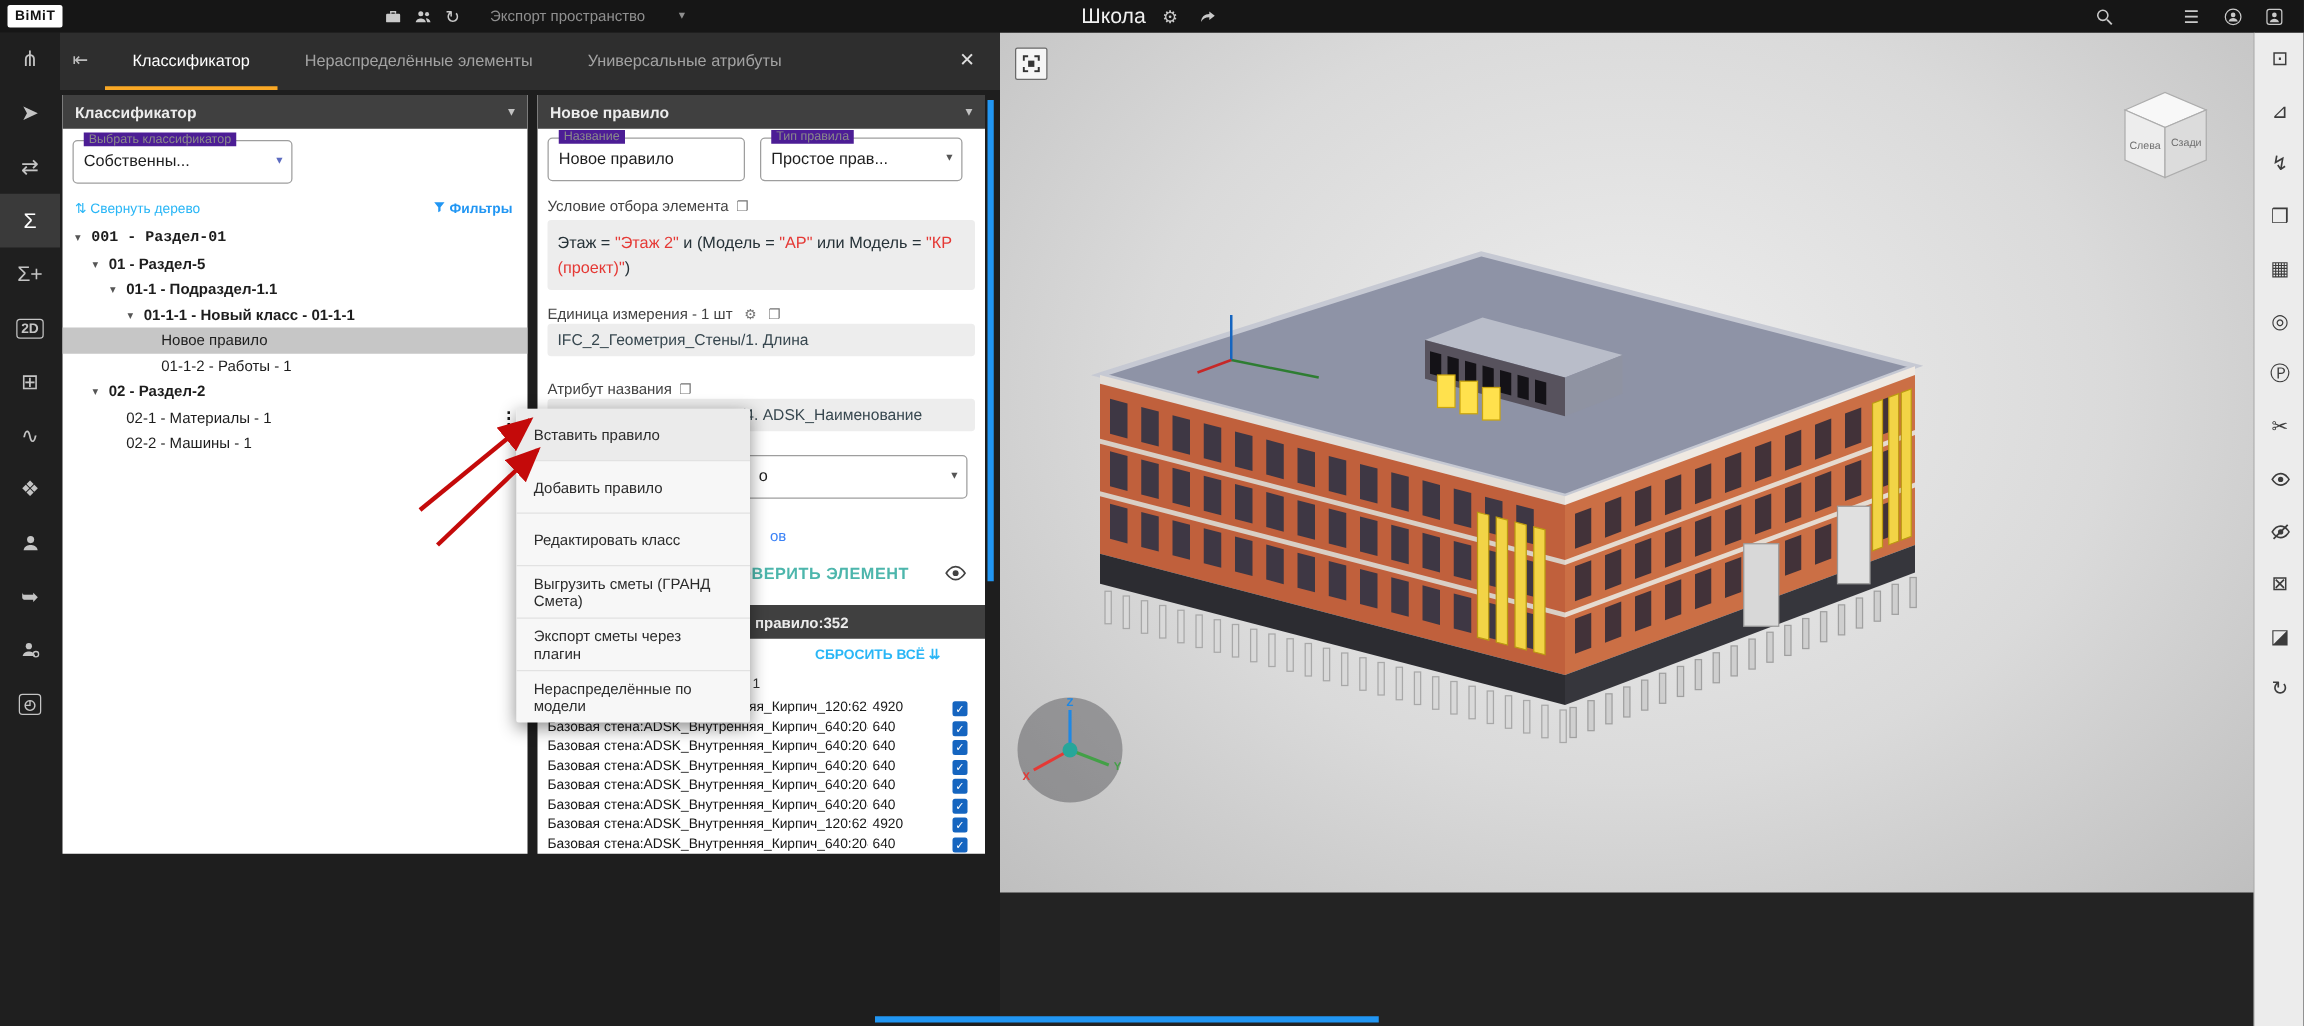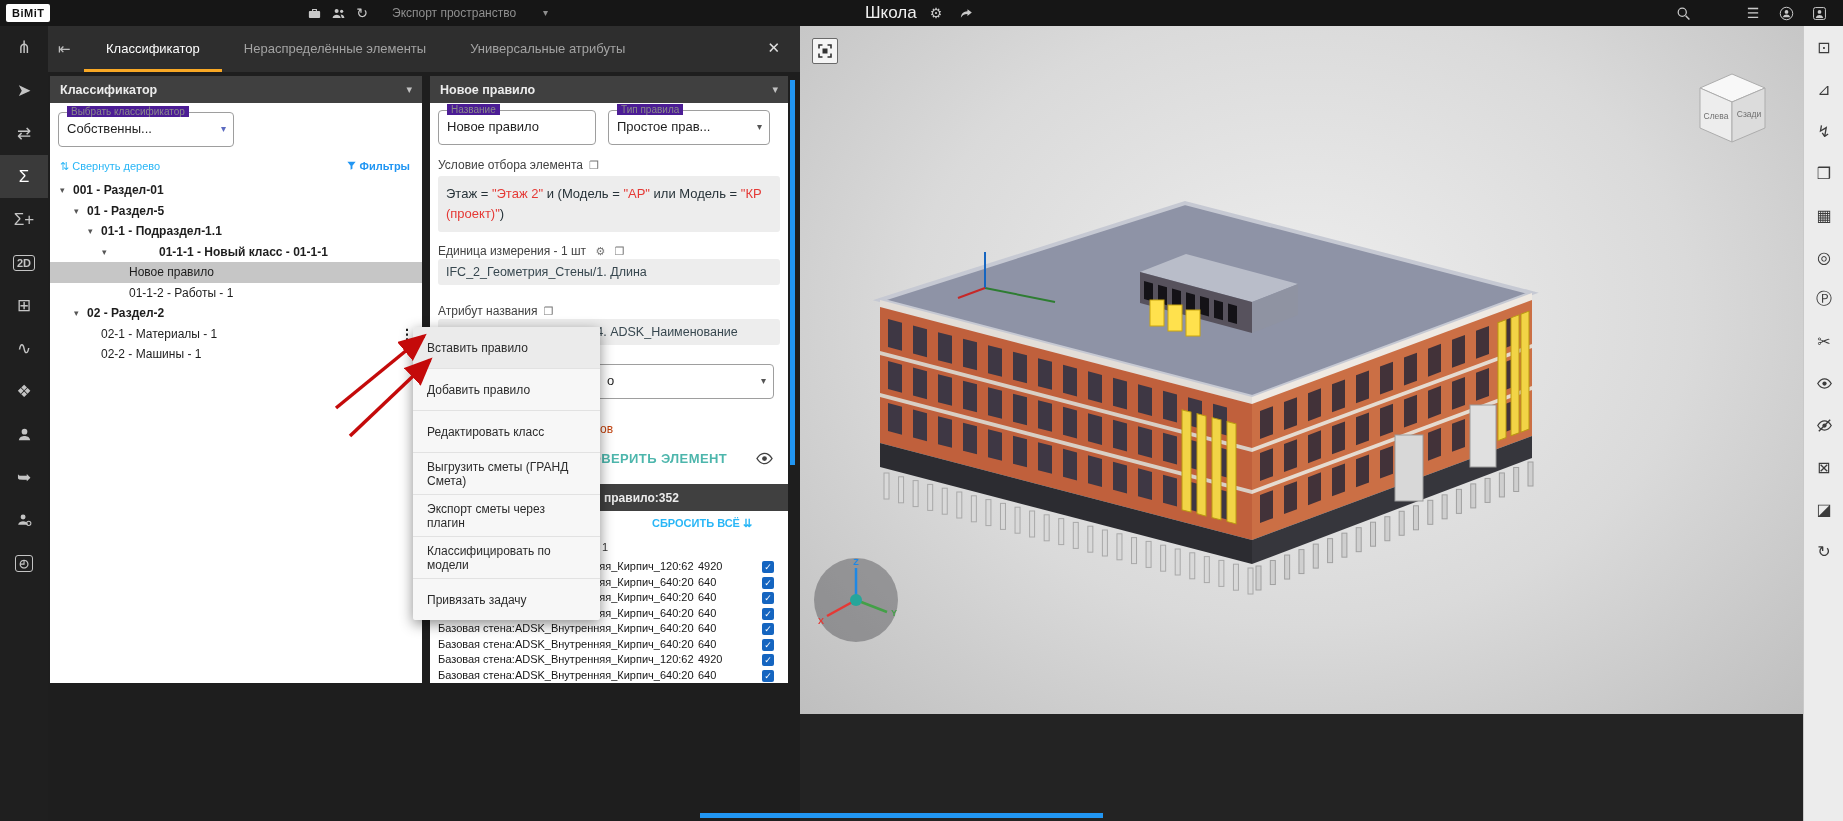--- a/index.html
+++ b/index.html
@@ -211,33 +211,33 @@
     </span>
     <span class="linkblue" style="position:absolute;right:12px;top:84px;color:#2196f3;font-weight:bold">
       <span id="funnelIc"><svg class="svgic" viewBox="0 0 24 24">
             <path d="M3 4h18l-7 8.5V19l-4 2.5v-9z"></path>
           </svg></span>
       <span>Фильтры</span>
     </span>
     <div id="tree">
         <div class="trow" style="padding-left: 10px;">
           <span class="tcaret">▾</span>
-          <span style="font-weight: bold;">001 - Раздел-01</span>
+          <span style="font-weight: bold; font-family: Liberation Mono, monospace;">001 - Раздел-01</span>
         </div>
         <div class="trow" style="padding-left: 24px;">
           <span class="tcaret">▾</span>
           <span style="font-weight: bold;">01 - Раздел-5</span>
         </div>
         <div class="trow" style="padding-left: 38px;">
           <span class="tcaret">▾</span>
           <span style="font-weight: bold;">01-1 - Подраздел-1.1</span>
         </div>
         <div class="trow" style="padding-left: 52px;">
           <span class="tcaret">▾</span>
-          <span style="font-weight: bold; margin-left: 44px;">01-1-1 - Новый класс - 01-1-1</span>
+          <span style="font-weight: bold;">01-1-1 - Новый класс - 01-1-1</span>
         </div>
         <div class="trow sel" style="padding-left: 79px;">
           <span>Новое правило</span>
         </div>
         <div class="trow" style="padding-left: 79px;">
           <span>01-1-2 - Работы - 1</span>
         </div>
         <div class="trow" style="padding-left: 24px;">
           <span class="tcaret">▾</span>
           <span style="font-weight: bold;">02 - Раздел-2</span>
@@ -286,21 +286,21 @@
     </span>
     <div class="gbox" style="left:8px;top:243px;width:326px;height:26px;line-height:26px;padding:0 8px;font-size:12.5px;white-space:nowrap;overflow:hidden">
       <span>IFC_2_Геометрия_Стены/4. ADSK_Наименование</span>
     </div>
 
     <div class="ofield" style="left:8px;top:288px;width:334px;height:33px">
       <span style="position:absolute;left:168px;line-height:32px;font-size:13px;color:#1e1e1e">о</span>
       <span class="fcaret" style="color:#555">▾</span>
     </div>
 
-    <span class="slabel" style="left:170px;top:346px;color:#c2410c">ов</span>
+    <span class="slabel" style="left:186px;top:346px;color:#3b82f6">ов</span>
 
     <div style="position:absolute;left:0;top:372px;width:358px;height:24px">
       <span id="checkBtnTxt">ПРОВЕРИТЬ ЭЛЕМЕНТ</span>
       <span id="eyeBtn"><svg class="svgic" viewBox="0 0 24 24">
             <path d="M12 5.5C6.5 5.5 2.5 12 2.5 12S6.5 18.5 12 18.5 21.5 12 21.5 12 17.5 5.5 12 5.5z" fill="none" stroke="currentColor" stroke-width="1.8"></path>
             <circle cx="12" cy="12" r="3"></circle>
           </svg></span>
     </div>
 
     <div id="resHdr" class="panel-h">
@@ -617,22 +617,21 @@
         <span>↻</span>
       </div>
     </nav>
 
   <div id="contextMenu">
       <div class="mitem hl">Вставить правило</div>
       <div class="mitem">Добавить правило</div>
       <div class="mitem">Редактировать класс</div>
       <div class="mitem">Выгрузить сметы (ГРАНД Смета)</div>
       <div class="mitem">Экспорт сметы через плагин</div>
-      <div class="mitem">Классифицировать по модели</div>
-      <div class="mitem">Привязать задачу</div>
+      <div class="mitem">Нераспределённые по модели</div>
     </div>
 
   <svg id="arrows" width="132" height="132">
     <defs>
       <marker id="ah" markerWidth="9" markerHeight="8" refX="7" refY="3.5" orient="auto">
         <path d="M0 0L8 3.5L0 7z" fill="#c40a0a"></path>
       </marker>
     </defs>
     <line x1="18" y1="90" x2="106" y2="18" stroke="#c40a0a" stroke-width="3.5" marker-end="url(#ah)"></line>
     <line x1="32" y1="118" x2="112" y2="42" stroke="#c40a0a" stroke-width="3.5" marker-end="url(#ah)"></line>

